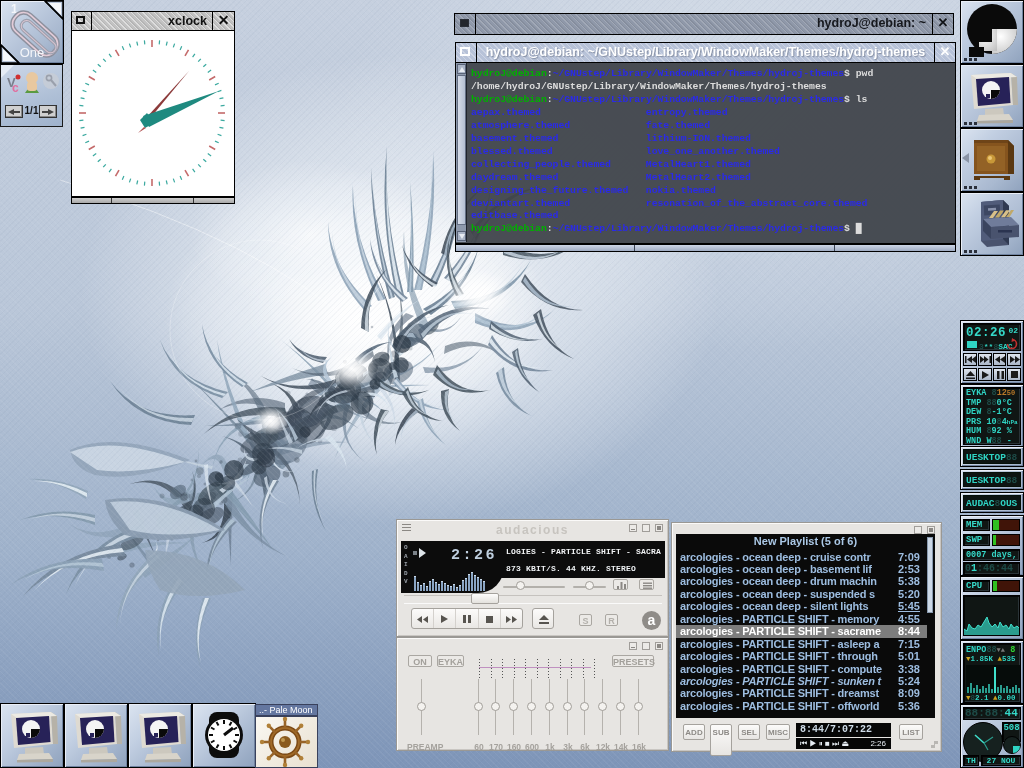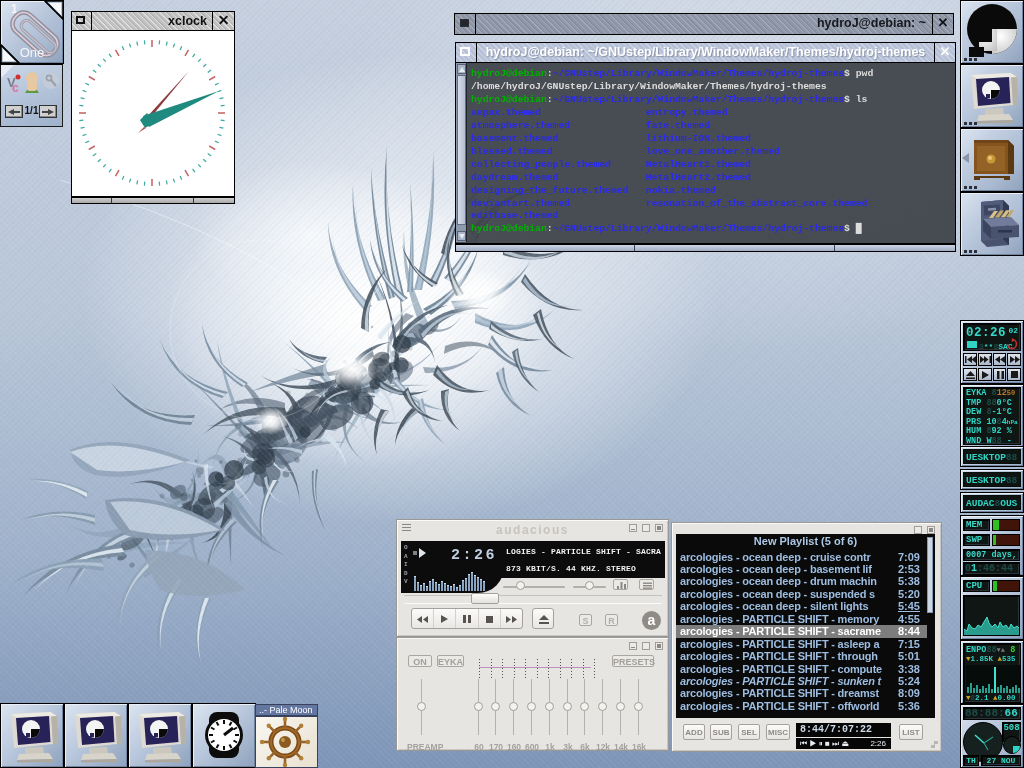--- a/index.html
+++ b/index.html
@@ -831,21 +831,21 @@
         <div class="pltime" style="top:128.6px;">3:38</div>
         <div class="plrow" style="top:141.0px;font-style:italic;">arcologies - PARTICLE SHIFT - sunken t</div>
         <div class="pltime" style="top:141.0px;">5:24</div>
         <div class="plrow" style="top:153.4px;">arcologies - PARTICLE SHIFT - dreamst</div>
         <div class="pltime" style="top:153.4px;">8:09</div>
         <div class="plrow" style="top:165.9px;text-align:center;">arcologies - PARTICLE SHIFT - offworld</div>
         <div class="pltime" style="top:165.9px;">5:36</div>
   <div id="plscroll"></div>
  </div>
  <div class="plbtn" style="left:11px;top:201px;width:22px;height:16px">ADD</div>
- <div class="plbtn" style="left:38px;top:201px;width:22px;height:16px">SUB</div>
+ <div class="plbtn" style="left:38px;top:201px;width:22px;height:32px">SUB</div>
  <div class="plbtn" style="left:66px;top:201px;width:22px;height:16px">SEL</div>
  <div class="plbtn" style="left:94px;top:201px;width:24px;height:16px">MISC</div>
  <div class="plbtn" style="left:227px;top:201px;width:24px;height:16px">LIST</div>
  <div id="pltime1">8:44/7:07:22</div>
  <div id="pltime2"><span style="margin-left:4px;letter-spacing:0px">⏮ ▶ ⏸ ■ ⏭ ⏏</span><span style="position:absolute;right:5px">2:26</span></div>
  <div class="abs" style="right:3px;bottom:3px;width:7px;height:7px;background:repeating-conic-gradient(#9a9894 0 25%,transparent 0 50%);opacity:.6"></div>
 </div>
 
 <div class="tile" style="left:960px;top:0">
       <div class="dots"></div>
@@ -1058,21 +1058,21 @@
             <rect x="49" y="20" width="2" height="8"></rect>
             <rect x="52" y="23" width="2" height="5"></rect>
           </g>
         </svg>
   <div style="font-size:7.5px;position:absolute;left:2px;top:50px;white-space:nowrap"><span style="color:#c8a020">▼</span><span class="lcddim">8</span>2.1 <span style="color:#c8a020">▲</span>0.00</div>
  </div>
 </div>
 
 <div class="tile" style="left:960px;top:704px">
  <div class="darkpane abs" style="left:2px;top:2px;width:58px;height:13px">
-        <div class="lcd lcddim" style="font-size:11px;line-height:11px;letter-spacing:0px;padding:0 1px">88:88:<span class="lcd" style="font-size:11px">66</span></div>
+        <div class="lcd lcddim" style="font-size:11px;line-height:11px;letter-spacing:0px;padding:0 1px">88:88:<span class="lcd" style="font-size:11px">44</span></div>
       </div>
  <div class="abs" style="left:2px;top:17px;width:40px;height:40px;border-radius:50%;background:#16211f;border:1px solid #000">
   <svg width="40" height="40">
           <line x1="20" y1="20" x2="11" y2="12" stroke="#3fe0cc" stroke-width="1.5"></line>
           <line x1="20" y1="20" x2="29" y2="14" stroke="#2a9c8e" stroke-width="1.2"></line>
           <line x1="20" y1="20" x2="24" y2="27" stroke="#2a9c8e" stroke-width="1.2"></line>
         </svg>
  </div>
  <div class="darkpane abs" style="left:41px;top:17px;width:19px;height:20px">
         <div class="lcd" style="font-size:9px;line-height:10px;text-align:center">508</div>

